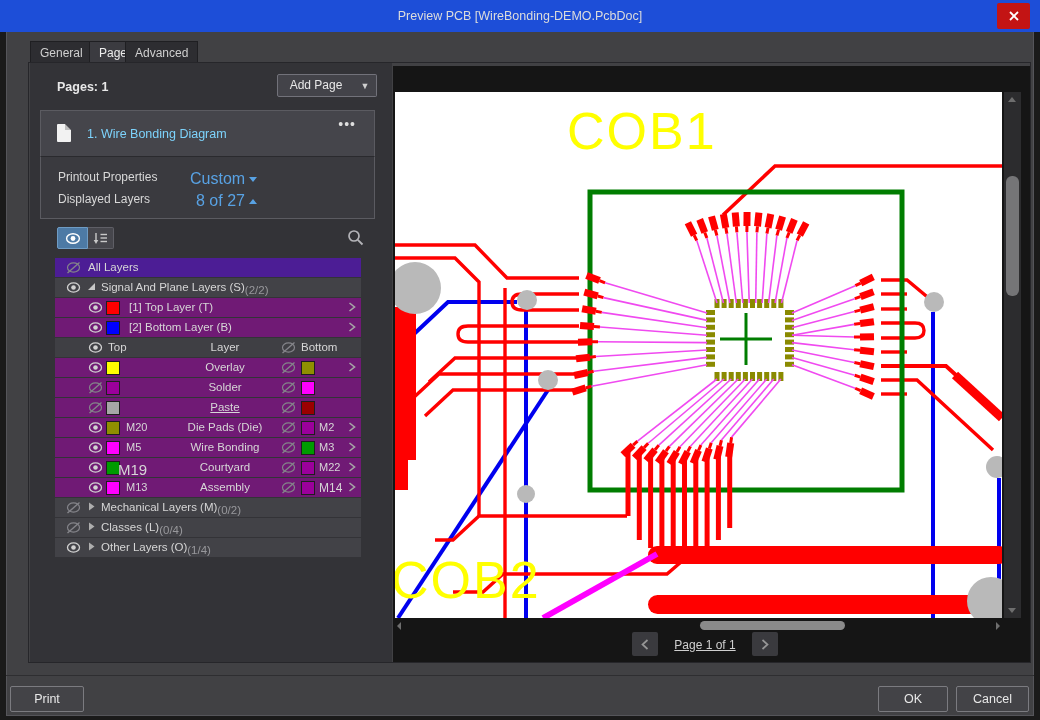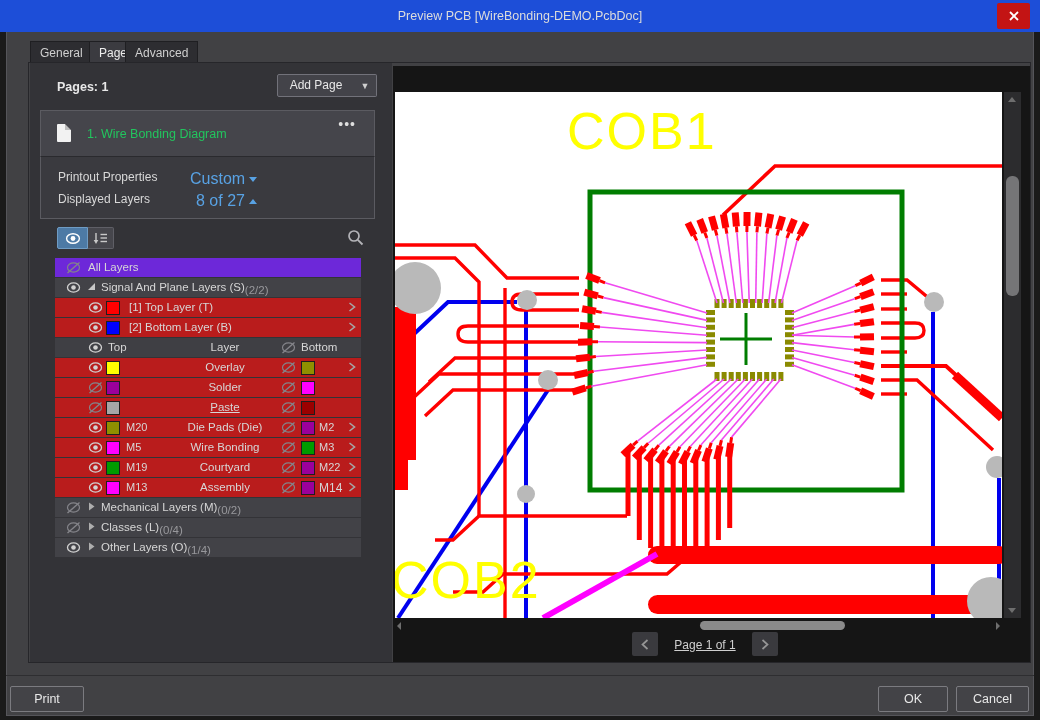--- a/index.html
+++ b/index.html
@@ -23,36 +23,36 @@
 
   
   #leftpanel { position:absolute; left:30px; top:63px; width:362px; height:599px; background:#333337; }
   #pages-count { position:absolute; left:27px; top:17px; color:#e8e8e8; font-size:12.5px; font-weight:bold; }
   #addpage-btn { position:absolute; left:247px; top:11px; width:78px; height:23px; background:#434349; border:1px solid #72727a; border-radius:2px 0 0 2px; color:#e8e8e8; font-size:12px; text-align:center; line-height:21px; cursor:pointer; }
   #addpage-arrow { position:absolute; left:324px; top:11px; width:23px; height:23px; background:#434349; border:1px solid #72727a; border-left:none; border-radius:0 2px 2px 0; color:#cfcfcf; font-size:9px; text-align:center; line-height:23px; cursor:pointer; }
 
   #pagecard { position:absolute; left:10px; top:47px; width:335px; height:47px; background:#45454b; border:1px solid #5b5b61; border-bottom:1px solid #2a2a2e; }
   #pageicon { position:absolute; left:16px; top:13px; width:14px; height:18px; background:#f2f2f2; border-radius:1px; }
   #pageicon:after { content:""; position:absolute; right:0; top:0; border:3px solid #45454b; border-left-color:#bdbdbd; border-bottom-color:#bdbdbd; }
-  #pagetitle { position:absolute; left:46px; top:16px; color:#22c55e; font-size:12.5px; }
+  #pagetitle { position:absolute; left:46px; top:16px; color:#7dd3fc; font-size:12.5px; }
   #pagedots { position:absolute; right:18px; top:5px; color:#dedede; font-size:14px; letter-spacing:1px; cursor:pointer; }
 
   #propsection { position:absolute; left:10px; top:94px; width:335px; height:62px; background:#3a3a3f; border:1px solid #5b5b61; border-top:none; }
   .proplabel { position:absolute; left:17px; color:#d8d8d8; font-size:12px; }
   .propvalue { position:absolute; color:#58a2e4; font-size:16px; cursor:pointer; }
   .tri-d { display:inline-block; width:0; height:0; border-left:4px solid transparent; border-right:4px solid transparent; border-top:5px solid #58a2e4; margin-left:4px; vertical-align:middle; }
   .tri-u { display:inline-block; width:0; height:0; border-left:4px solid transparent; border-right:4px solid transparent; border-bottom:5px solid #58a2e4; margin-left:4px; vertical-align:middle; }
 
   #eyebtn { position:absolute; left:27px; top:164px; width:31px; height:22px; background:#4d7aa5; border:1px solid #6f9cc4; border-radius:2px 0 0 2px; display:flex; align-items:center; justify-content:center; cursor:pointer; }
   #sortbtn { position:absolute; left:58px; top:164px; width:26px; height:22px; background:#46464c; border:1px solid #5f5f66; border-left:none; border-radius:0 2px 2px 0; display:flex; align-items:center; justify-content:center; cursor:pointer; }
   #searchicon { position:absolute; left:317px; top:166px; cursor:pointer; }
 
   #layer-list { position:absolute; left:25px; top:195px; width:306px; }
-  .lrow { position:relative; height:19px; margin-bottom:1px; background:#b91c1c; font-size:11.5px; color:#d6d6d6; cursor:pointer; }
-  .lrow.bg-all { background:#6d28d9; }
+  .lrow { position:relative; height:19px; margin-bottom:1px; background:#701a75; font-size:11.5px; color:#d6d6d6; cursor:pointer; }
+  .lrow.bg-all { background:#4c1d95; }
   .lrow.bg-group { background:#424247; }
   .lrow.bg-phead { background:#3f3f44; }
   .lrow span { position:absolute; top:3px; white-space:nowrap; }
   .lrow .cnt { color:#98989c; }
   .lrow .ico { position:absolute; top:3px; }
   .swatch { position:absolute; top:2px; width:14px; height:14px; border:1px solid #1e1e1e; }
   .chev { position:absolute; right:5px; top:4px; }
 
   
   #preview { position:absolute; left:393px; top:66px; width:637px; height:596px; background:#151515; }
@@ -276,21 +276,21 @@
           <span class="chev"><svg width="8" height="12" viewBox="0 0 8 12">
               <polyline points="1.5,2 6.5,6 1.5,10" fill="none" stroke="#a6a6a6" stroke-width="1.6"></polyline>
             </svg></span>
         </div>
         <div class="lrow">
           <span class="ico" style="left:33px"><svg width="15" height="13" viewBox="0 0 15 13">
               <ellipse cx="7.5" cy="6.5" rx="6" ry="4.6" fill="none" stroke="#d2d2d2" stroke-width="1.3"></ellipse>
               <circle cx="7.5" cy="6.5" r="2.3" fill="#d2d2d2"></circle>
             </svg></span>
           <span class="swatch" style="left:51px; background:#009b00;"></span>
-          <span style="left:71px; font-size:11px;">M19</span>
+          <span style="left:63px; font-size:15px;">M19</span>
           <span style="left:110px; width:120px; text-align:center;">Courtyard</span>
           <span class="ico" style="left:226px"><svg width="15" height="13" viewBox="0 0 15 13">
               <ellipse cx="7.5" cy="6.5" rx="6" ry="4.6" fill="none" stroke="#84848a" stroke-width="1.2"></ellipse>
               <line x1="1.5" y1="12" x2="13.5" y2="1.5" stroke="#84848a" stroke-width="1.4"></line>
             </svg></span>
           <span class="swatch" style="left:246px; background:#9b009b;"></span>
           <span style="left:264px; font-size:11px;">M22</span>
           <span class="chev"><svg width="8" height="12" viewBox="0 0 8 12">
               <polyline points="1.5,2 6.5,6 1.5,10" fill="none" stroke="#a6a6a6" stroke-width="1.6"></polyline>
             </svg></span>

